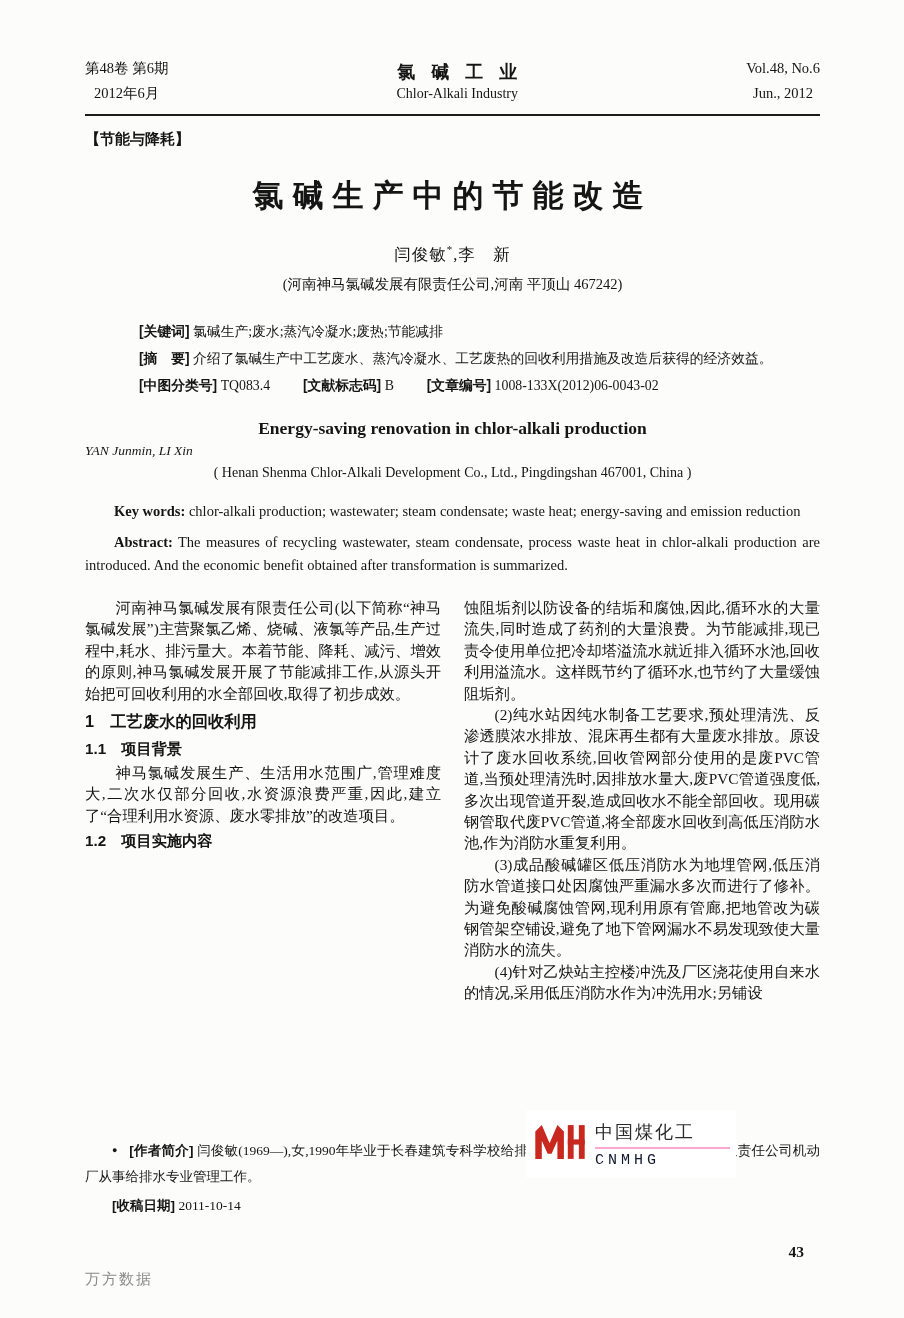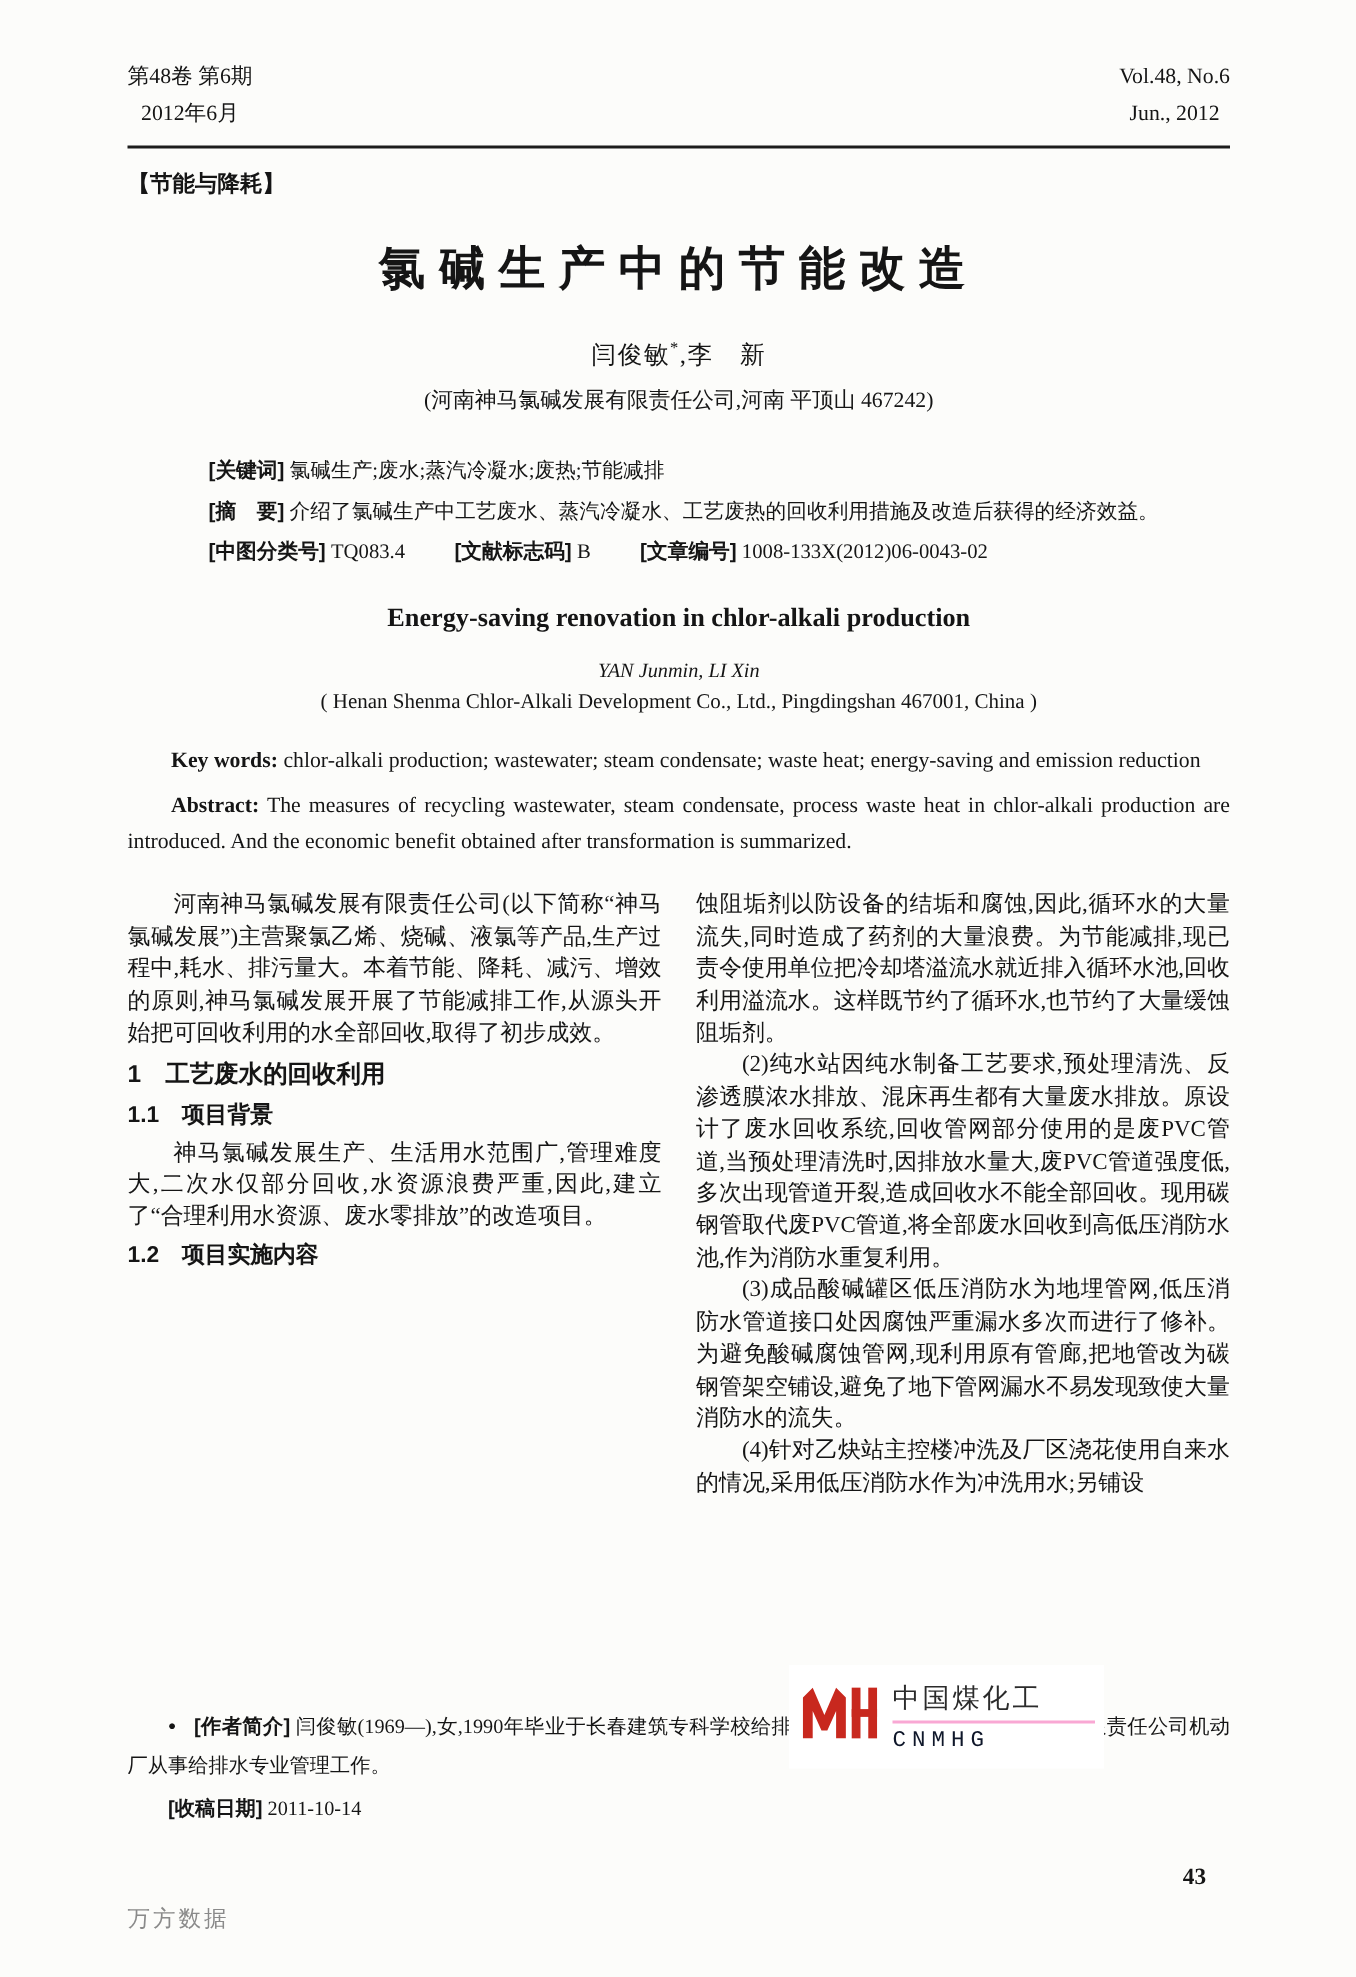--- a/index.html
+++ b/index.html
@@ -6,40 +6,40 @@
   body {
     width: 904px; height: 1318px; position: relative;
     background: #fcfcfa;
     font-family: "Liberation Serif", "DejaVu Serif", serif;
     color: #151515;
     overflow: hidden;
   }
   .content { position: absolute; left: 85px; top: 0; width: 735px; }
 
   
-  .jheader { display: flex; justify-content: space-between; align-items: center; padding-top: 39px; font-size: 14.5px; }
+  .jheader { display: flex; justify-content: space-between; align-items: center; padding-top: 56px; font-size: 14.5px; }
   .jh-side { line-height: 1.7; text-align: center; }
   .jh-center { text-align: center; }
   .journal-cn { font-size: 18px; font-weight: bold; letter-spacing: 16px; margin-right: -16px; }
   .journal-en { font-size: 14px; margin-top: 2px; }
   .header-rule { margin-top: 9px; border: 0; border-top: 2.5px solid #1c1c1c; }
 
   
   .column-tag { margin-top: 14px; font-family: "Liberation Sans", "DejaVu Sans", sans-serif; font-weight: bold; font-size: 15px; }
   .title-cn { margin: 26px 0 0; text-align: center; font-size: 31px; font-weight: bold; letter-spacing: 9px; }
   .authors-cn { margin-top: 26px; text-align: center; font-size: 16.5px; letter-spacing: 1px; }
   .authors-cn sup { font-size: 11px; }
   .affiliation-cn { margin-top: 9px; text-align: center; font-size: 14.5px; }
 
   .meta-block { margin: 25px 0 0 54px; font-size: 13.8px; line-height: 1.95; }
   .meta-label { font-weight: bold; font-family: "Liberation Sans", "DejaVu Sans", sans-serif; }
   .meta-gap { display: inline-block; width: 26px; }
 
   .en-title { margin-top: 19px; text-align: center; font-weight: bold; font-size: 17.5px; }
-  .en-authors { margin-top: 17px; text-align: center; font-style: italic; font-size: 13.5px; }
+  .en-authors { margin-top: 4px; text-align: left; font-style: italic; font-size: 13.5px; }
   .en-affiliation { margin-top: 6px; text-align: center; font-size: 14px; }
 
   .en-para { margin-top: 19px; font-size: 14.5px; line-height: 1.62; text-indent: 2em; text-align: justify; }
   .en-para.second { margin-top: 7px; }
   .en-para b { font-weight: bold; }
 
   
   .body-cols { margin-top: 19px; display: flex; justify-content: space-between; }
   .col { width: 356px; font-size: 15.3px; line-height: 1.4; text-align: justify; }
   .col .p { text-indent: 2em; }
@@ -65,20 +65,24 @@
 </style>
 </head>
 <body>
 
 <div class="content">
 
   <div class="jheader">
     <div class="jh-side">
       <div>第48卷 第6期</div>
       <div>2012年6月</div>
+    </div>
+    <div class="jh-center">
+      <div class="journal-cn">氯碱工业</div>
+      <div class="journal-en">Chlor-Alkali Industry</div>
     </div>
     <div class="jh-side">
       <div>Vol.48, No.6</div>
       <div>Jun., 2012</div>
     </div>
   </div>
   <hr class="header-rule">
 
   <div class="column-tag">【节能与降耗】</div>
 

